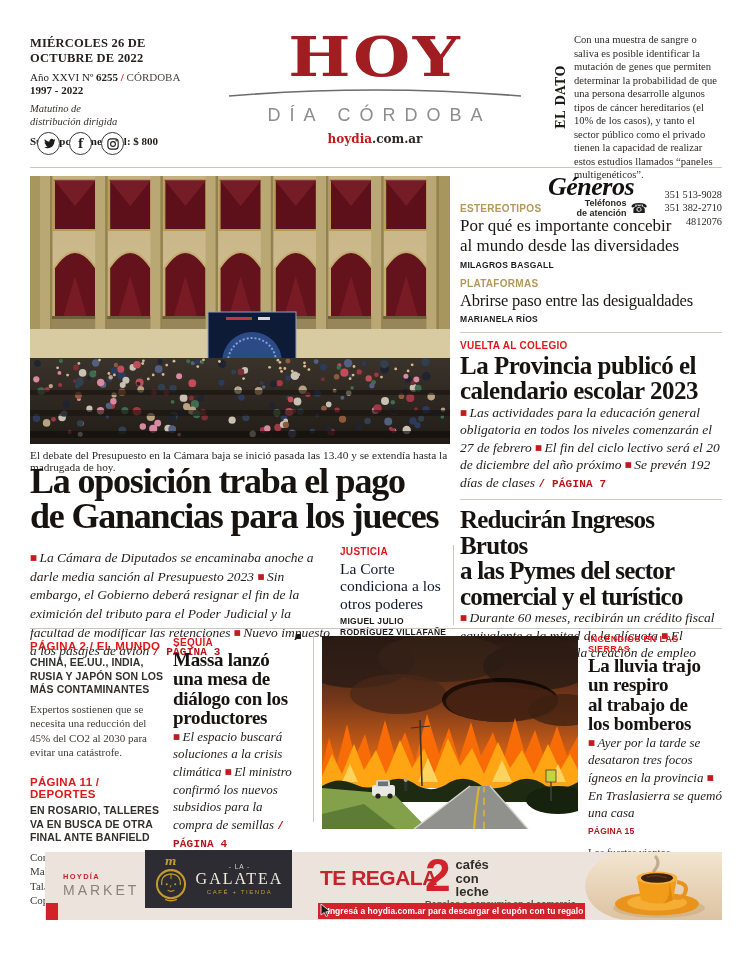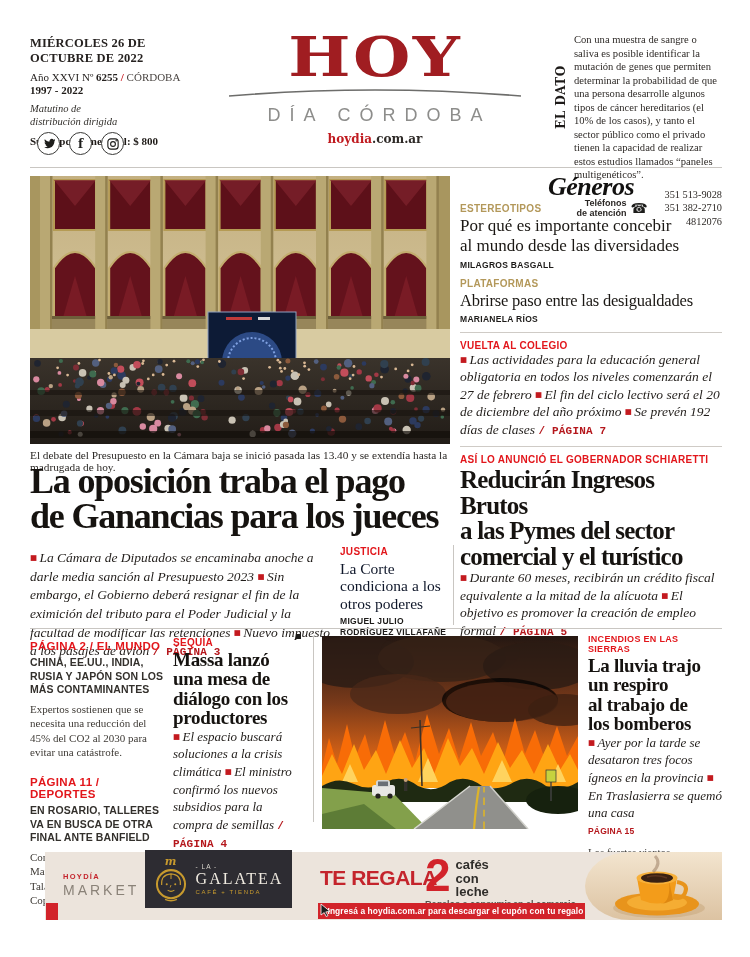--- a/index.html
+++ b/index.html
@@ -102,21 +102,21 @@
   .ad-market{left:18px;top:20px;}
   .market-top{font-family:"Liberation Sans",sans-serif;font-weight:bold;font-size:7.5px;
         color:#c4242c;letter-spacing:1.3px;}
   .market-bot{font-family:"Liberation Sans",sans-serif;font-size:14px;color:#8a8278;
         letter-spacing:3px;margin-top:1px;}
   .ad-galatea{left:100px;top:-2px;width:147px;height:58px;background:#2d2c32;
         display:flex;align-items:center;justify-content:center;gap:8px;}
   .gal-left{display:flex;flex-direction:column;align-items:center;}
   .gal-mono{font-family:"DejaVu Serif",serif;font-style:italic;font-weight:bold;
         font-size:11px;color:#c79a2e;line-height:1;}
-  .gal-right{text-align:left;}
+  .gal-right{text-align:center;}
   .gal-la{font-family:"Liberation Sans",sans-serif;font-size:6.5px;color:#d8d4cc;letter-spacing:1px;}
   .gal-name{font-size:16px;color:#efeae0;letter-spacing:2px;line-height:1.1;}
   .gal-sub{font-family:"Liberation Sans",sans-serif;font-size:6px;color:#c79a2e;
         letter-spacing:1.6px;margin-top:2px;}
   .ad-teregala{left:275px;top:14px;font-family:"Liberation Sans",sans-serif;font-weight:bold;
         font-size:21px;color:#c4242c;letter-spacing:-.5px;}
   .ad-offer{left:380px;top:3px;display:flex;align-items:flex-start;gap:5px;}
   .offer-num{font-family:"Liberation Sans",sans-serif;font-weight:bold;font-size:46px;
         line-height:.9;color:#d2232a;}
   .offer-lines{font-family:Liberation Sans, sans-serif;font-weight:bold;font-size:13px;
@@ -558,27 +558,27 @@
     <div style="margin-top:8px;">
       <div class="kick kick-gold">PLATAFORMAS</div>
       <div class="gen-hl gen-hl2">Abrirse paso entre las desigualdades</div>
       <div class="byline gen-by">MARIANELA RÍOS</div>
     </div>
 
     <hr class="rc-hr">
 
     <div>
       <div class="kick">VUELTA AL COLEGIO</div>
+      <div class="hl big-hl">La Provincia publicó el<br>calendario escolar 2023</div>
       <p class="bullets rc-bullets" style="margin:0;"><span class="sq">■ </span><span>Las actividades para la educación general obligatoria en todos los niveles comenzarán el 27 de febrero </span><span class="sq">■ </span><span>El fin del ciclo lectivo será el 20 de diciembre del año próximo </span><span class="sq">■ </span><span>Se prevén 192 días de clases </span><span class="pref">/ PÁGINA 7</span></p>
     </div>
 
     <hr class="rc-hr">
 
     <div>
-      <div class="kick">ASÍ LO ANUNCIÓ EL GOBERNADOR SCHIARETTI</div>
       <div class="hl big-hl" style="letter-spacing:-.8px;">Reducirán Ingresos Brutos<br>a las Pymes del sector<br>comercial y el turístico</div>
       <p class="bullets rc-bullets" style="margin:0;"><span class="sq">■ </span><span>Durante 60 meses, recibirán un crédito fiscal equivalente a la mitad de la alícuota </span><span class="sq">■ </span><span>El objetivo es promover la creación de empleo formal </span><span class="pref">/ PÁGINA 5</span></p>
     </div>
   </div>
 
   <div class="abs hrule" id="full-rule"></div>
 
   <div class="abs" id="bcol1">
     <div class="kick kick-lg">PÁGINA 2 / EL MUNDO</div>
     <div class="b1-hl">CHINA, EE.UU., INDIA, RUSIA Y JAPÓN SON LOS MÁS CONTAMINANTES</div>

